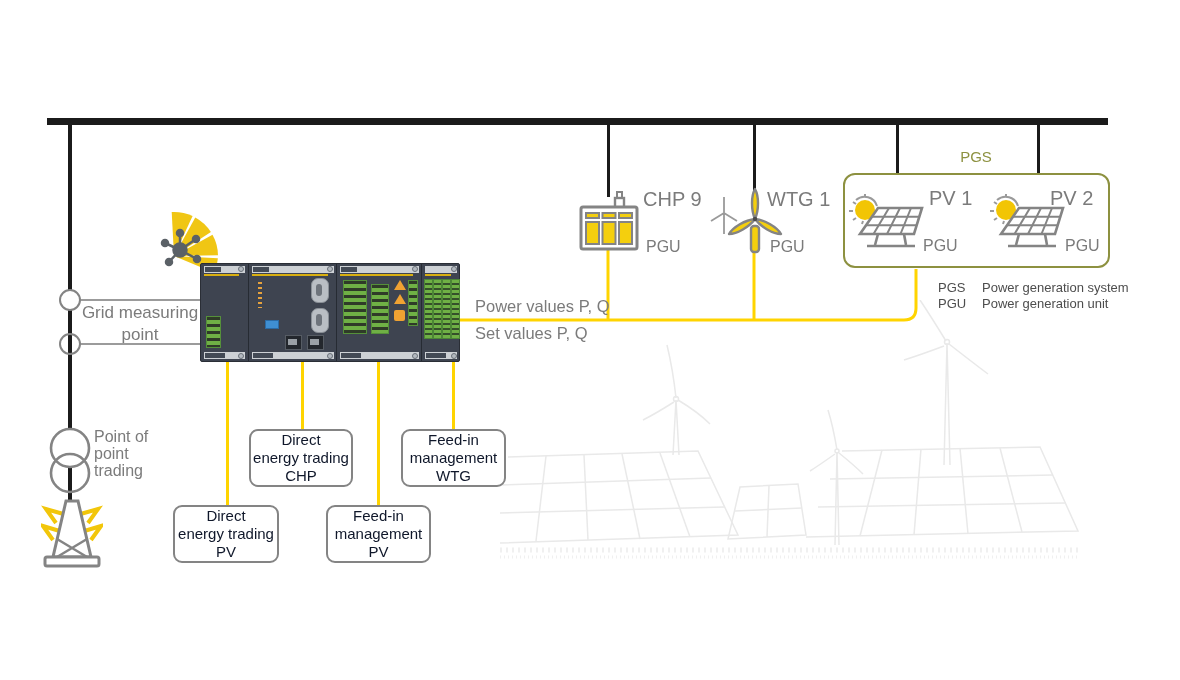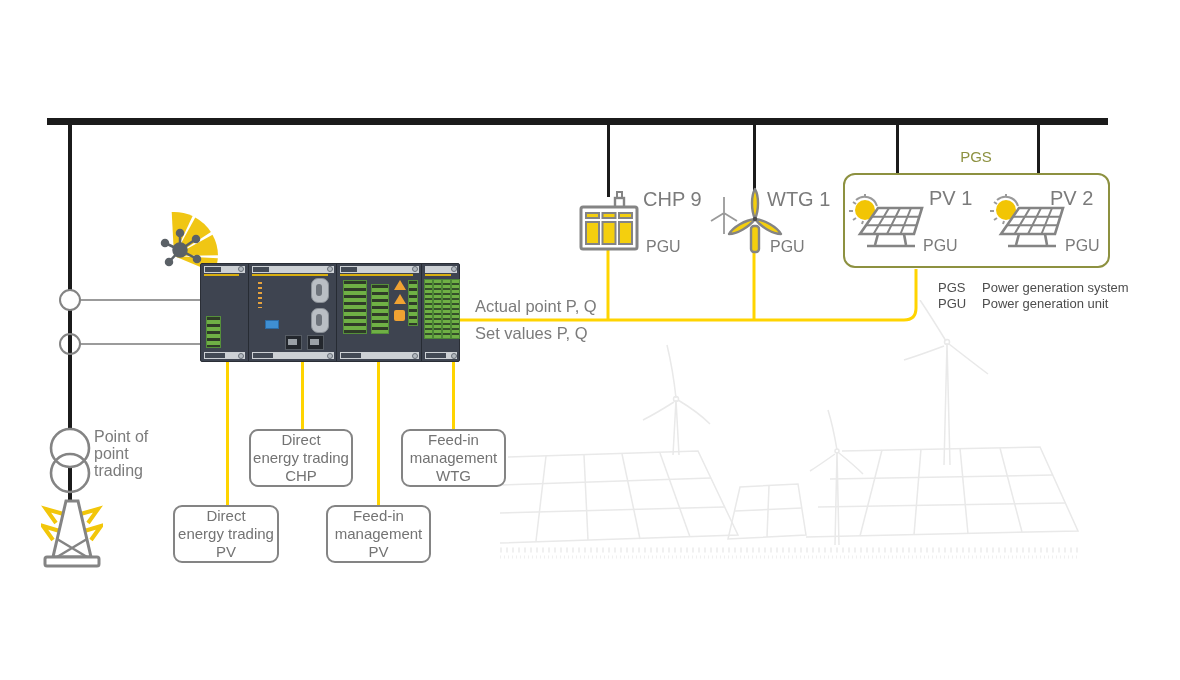--- a/index.html
+++ b/index.html
@@ -23,21 +23,21 @@
   .title{position:absolute;left:223px;top:234px;font-size:19px;color:#6e6e6e;letter-spacing:.2px;}
   .sig{position:absolute;color:#7b7b7b;font-size:16.5px;}
   .pgs-cap{position:absolute;left:948px;top:148px;width:56px;text-align:center;
            color:#8d9140;font-size:15px;}
   .pgsbox{position:absolute;left:843px;top:173px;width:267px;height:95px;box-sizing:border-box;
           border:2px solid #8d9140;border-radius:12px;background:#fff;}
   .legend{position:absolute;left:938px;top:280px;font-size:13px;color:#4d4d4d;line-height:16px;}
   .legend .row{display:flex;}
   .legend .term{width:44px;}
   .fbox{position:absolute;box-sizing:border-box;border:2px solid #848484;border-radius:9px;
-        background:#fff;color:#737373;font-size:15px;line-height:18px;text-align:center;
+        background:#fff;color:#0f172a;font-size:15px;line-height:18px;text-align:center;
         display:flex;flex-direction:column;justify-content:center;}
   .fbox span{display:block;}
   
   .plc{position:absolute;left:200px;top:263px;width:260px;height:99px;background:#3e4450;
        border:1px solid #2a2e36;box-sizing:border-box;border-radius:2px;}
   .mod{position:absolute;top:0;height:97px;}
   .mod.b{border-left:1px solid #262b33;}
   .mtop{position:absolute;top:2px;left:3px;right:3px;height:7px;background:#cdd1d5;}
   .mbot{position:absolute;bottom:2px;left:3px;right:3px;height:7px;background:#cdd1d5;}
   .myel{position:absolute;top:10px;left:3px;right:9px;height:2px;background:#d9af10;}
@@ -116,20 +116,24 @@
   <div class="vmain"></div>
   <div class="vblack" style="left:607px;top:125px;height:72px;"></div>
   <div class="vblack" style="left:753px;top:125px;height:70px;"></div>
   <div class="vblack" style="left:896px;top:125px;height:82px;"></div>
   <div class="vblack" style="left:1037px;top:125px;height:82px;"></div>
 
   <div class="hgray" style="left:80px;top:299px;width:120px;"></div>
   <div class="hgray" style="left:80px;top:343px;width:120px;"></div>
   <div class="mcircle" style="left:59px;top:289px;"></div>
   <div class="mcircle open" style="left:59px;top:333px;"></div>
+  <div class="lbl" style="left:78px;top:302px;width:124px;text-align:center;font-size:17px;line-height:22px;">
+    <span>Grid measuring</span><br>
+    <span>point</span>
+  </div>
 
   <svg class="abs" style="left:47px;top:426px;" width="46" height="70" viewBox="0 0 46 70">
     <circle cx="23" cy="22" r="19" fill="#fff" stroke="#848484" stroke-width="2.6"></circle>
     <circle cx="23" cy="47" r="19" fill="none" stroke="#848484" stroke-width="2.6"></circle>
   </svg>
   <div class="lbl" style="left:94px;top:428px;font-size:16px;line-height:17px;">
     <span>Point of</span><br>
     <span>point</span><br>
     <span>trading</span>
   </div>
@@ -227,21 +231,21 @@
         <div class="bchip"></div>
       <div class="screw" style="top:2px;right:3px;"></div>
         <div class="screw" style="bottom:2px;right:3px;"></div>
       <div class="vstrip" style="left:2px;top:15px;height:58px;"></div>
       <div class="vstrip" style="left:11px;top:15px;height:58px;"></div>
       <div class="vstrip" style="left:20px;top:15px;height:58px;"></div>
       <div class="vstrip" style="left:29px;top:15px;height:58px;"></div>
     </div>
   </div>
 
-  <div class="sig" style="left:475px;top:297px;">Actual point P, Q</div>
+  <div class="sig" style="left:475px;top:297px;">Power values P, Q</div>
   <div class="sig" style="left:475px;top:324px;">Set values P, Q</div>
 
   <div class="pgsbox"></div>
   <div class="pgs-cap">PGS</div>
 
   <svg class="abs" style="left:578px;top:191px;" width="62" height="62" viewBox="0 0 62 62">
     <rect x="39" y="1" width="5" height="7" fill="#fff" stroke="#848484" stroke-width="2"></rect>
     <rect x="37" y="7" width="9" height="10" fill="#fff" stroke="#848484" stroke-width="2.4"></rect>
     <rect x="3" y="16" width="56" height="42" rx="2" fill="#fff" stroke="#848484" stroke-width="3"></rect>
     <g fill="#f4cf0e" stroke="#848484" stroke-width="2">

